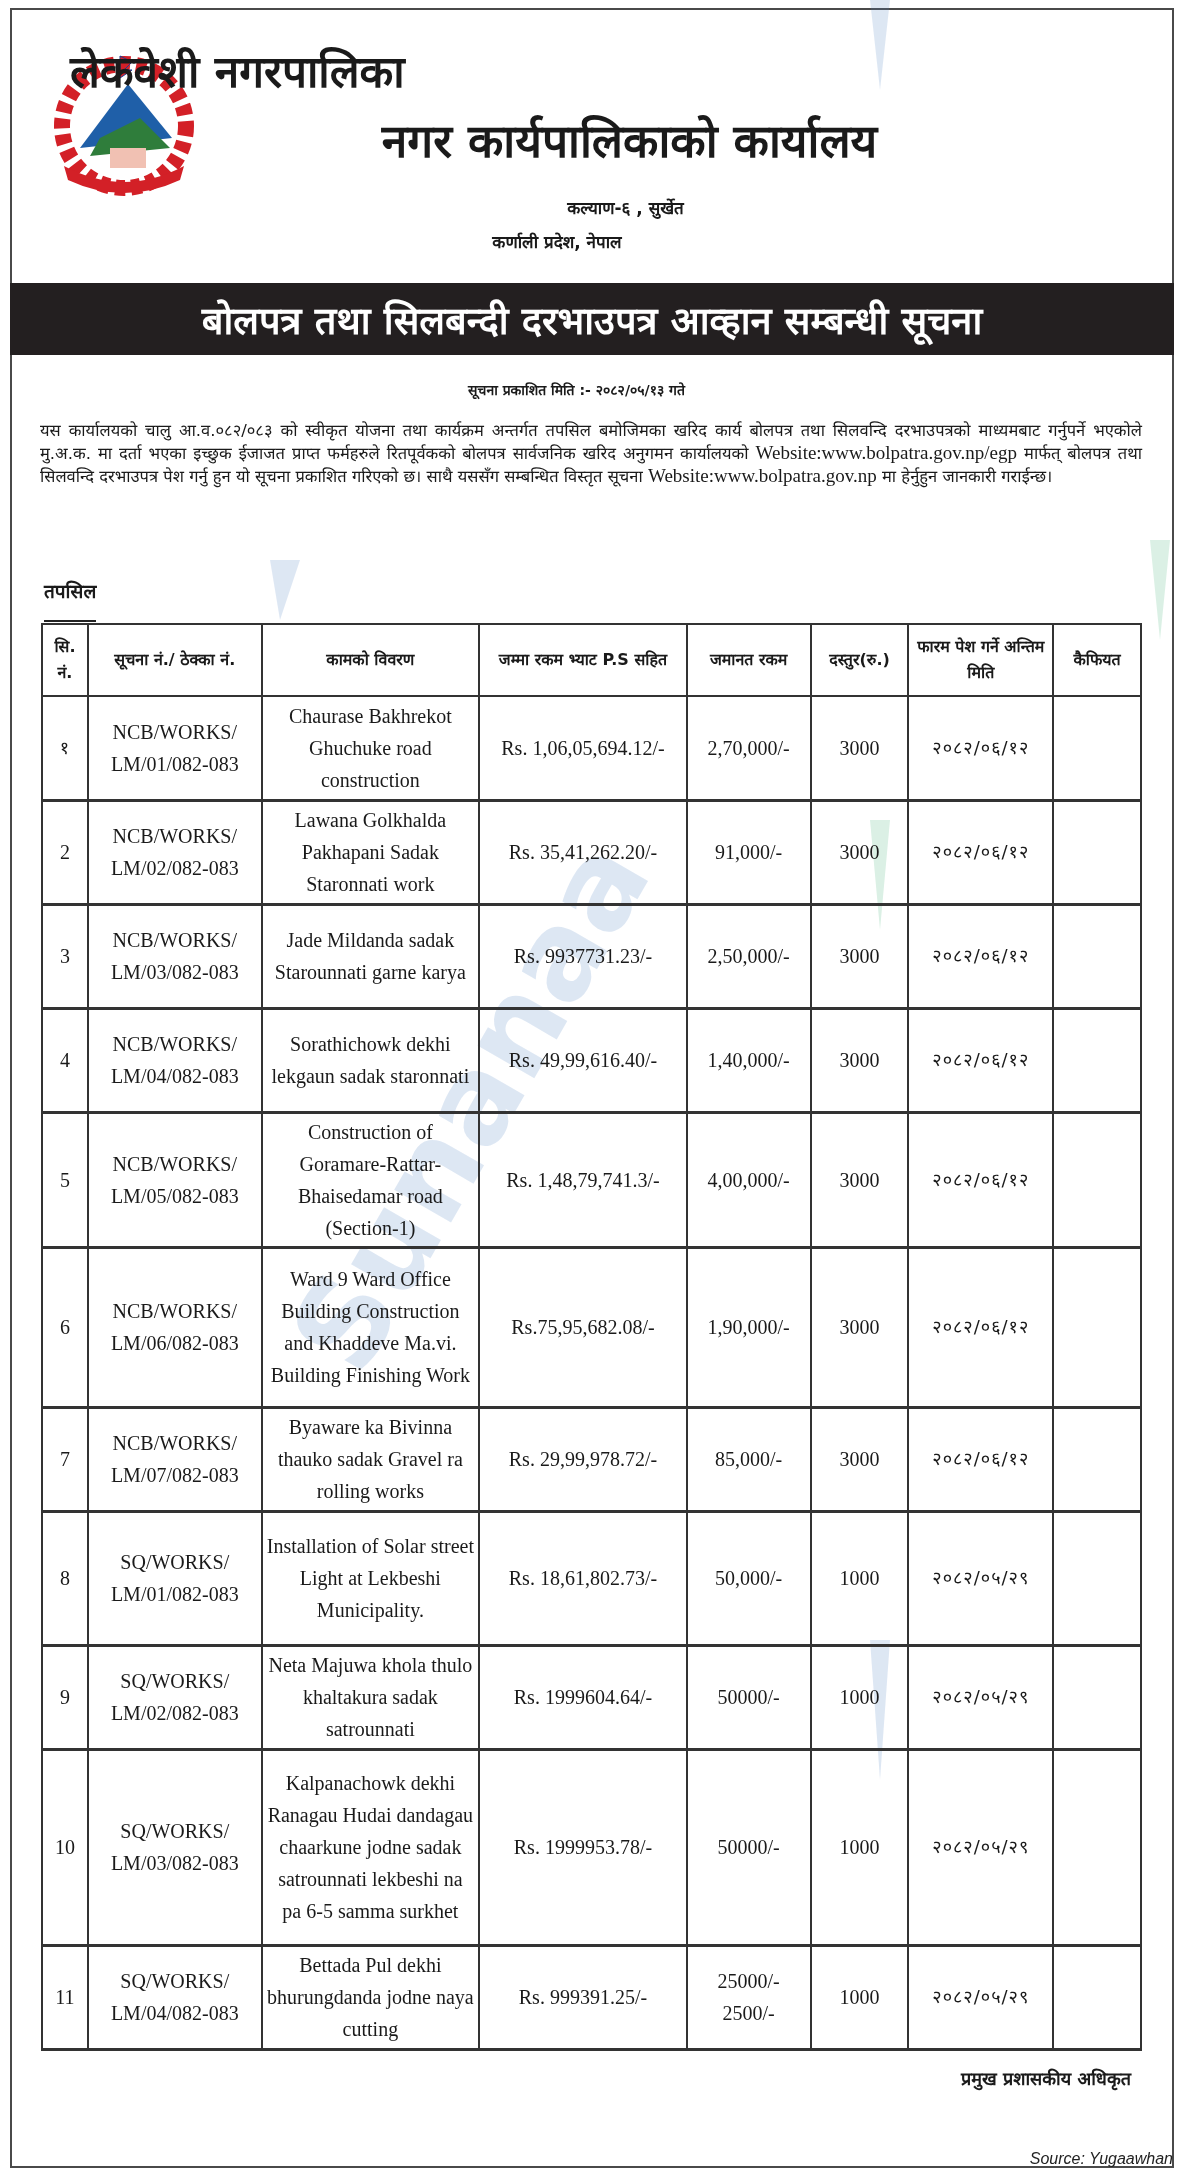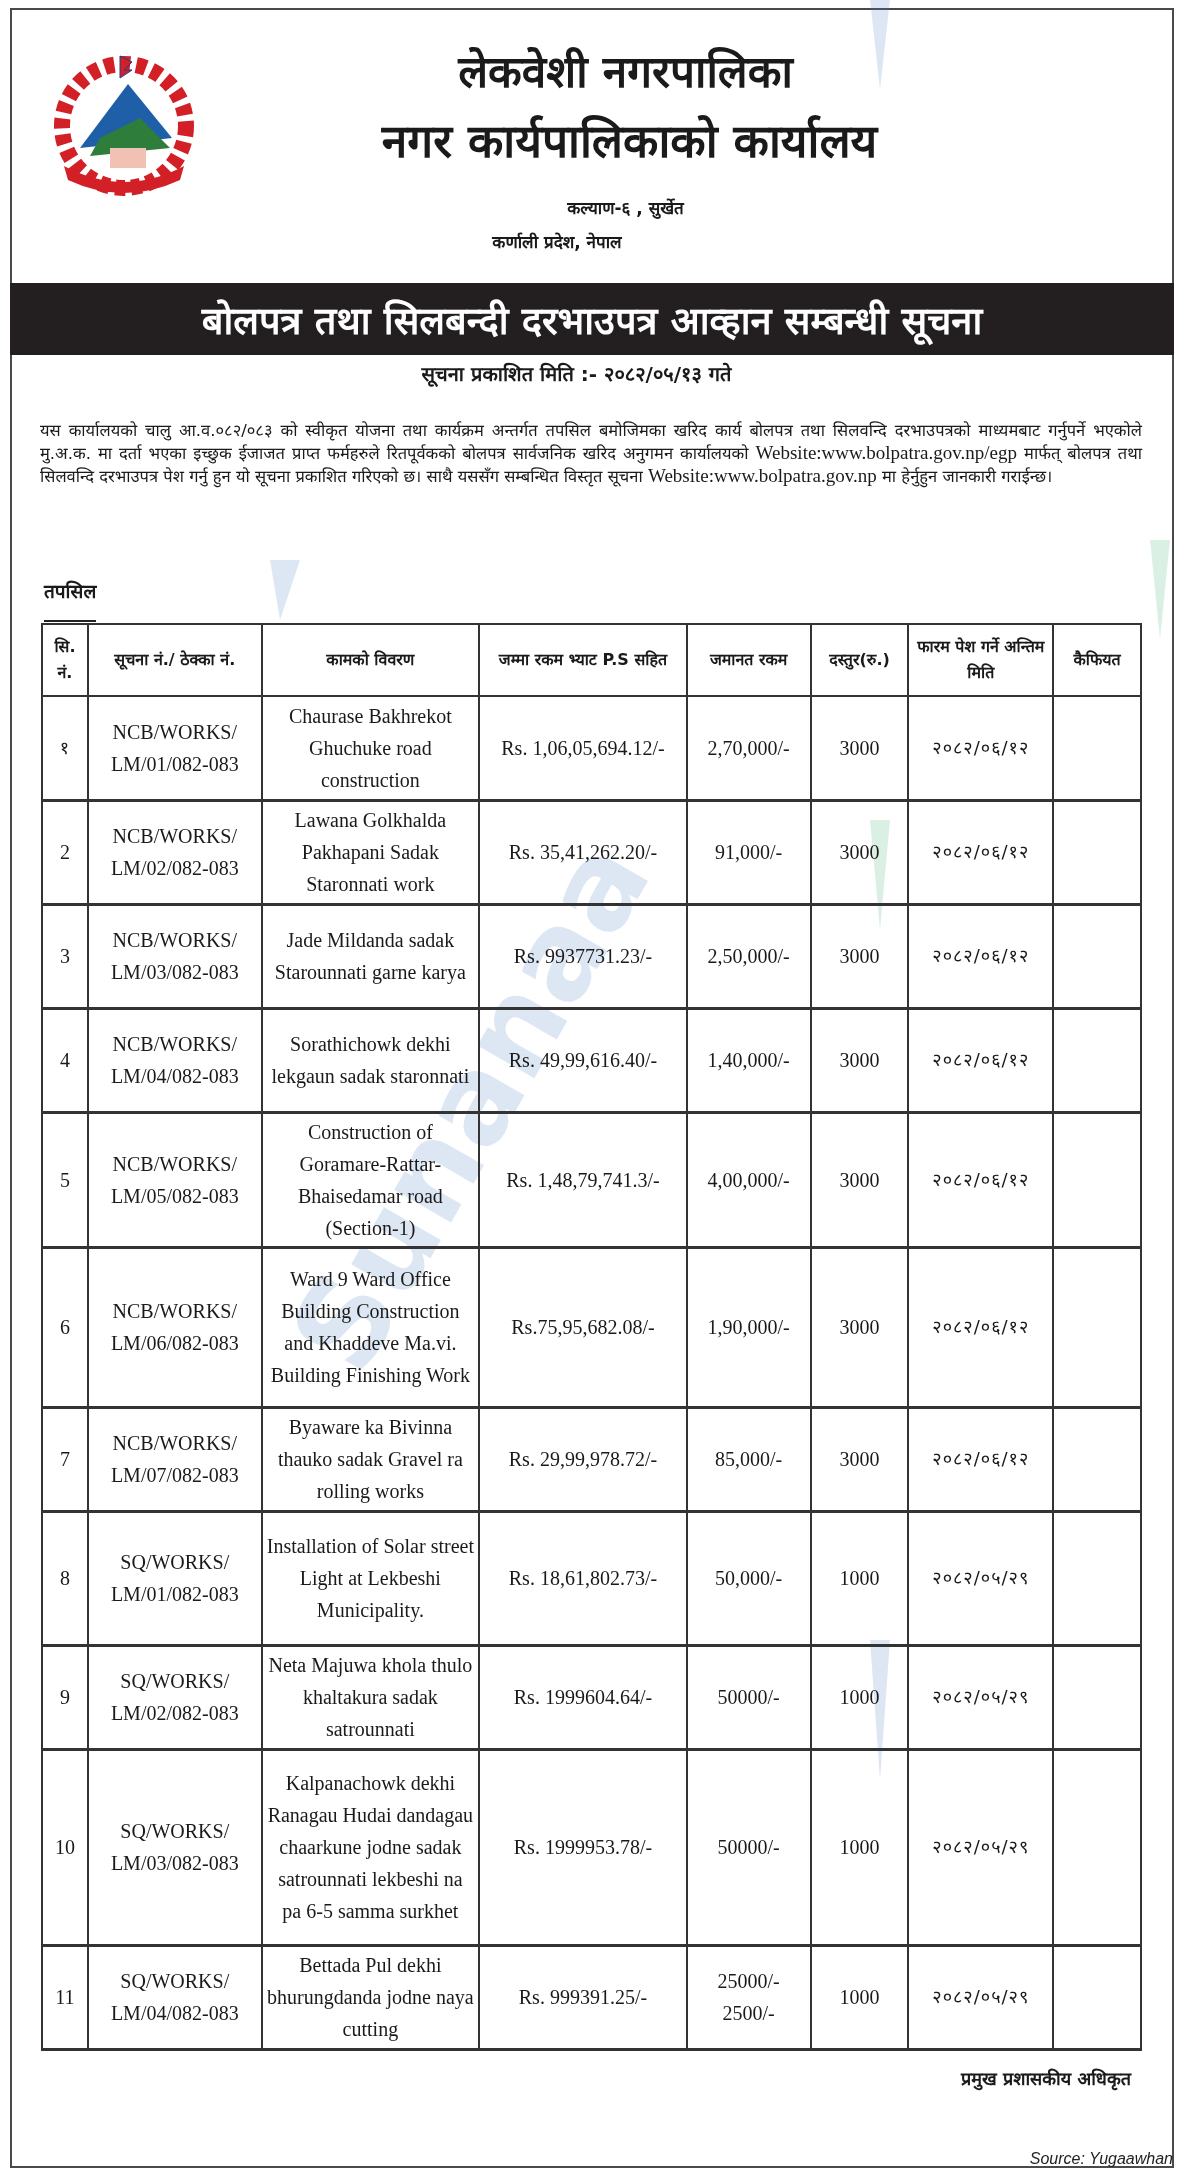--- a/index.html
+++ b/index.html
@@ -2,33 +2,33 @@
 <html><head>
 <meta charset="utf-8">
 <style>
   html, body { margin: 0; padding: 0; background: #ffffff; }
   body { width: 1181px; height: 2177px; position: relative; overflow: hidden;
          font-family: "Liberation Serif", "DejaVu Serif", serif; color: #1a1a1a; }
   .frame { position: absolute; left: 10px; top: 8px; width: 1164px; height: 2160px;
            border: 2px solid #4a4a4a; box-sizing: border-box; background: #fff; }
   .wm { position: absolute; pointer-events: none; opacity: 0.18; }
   .logo { position: absolute; left: 40px; top: 48px; width: 168px; height: 150px; }
-  .org1 { position: absolute; left: 0; width: 1181px; top: 40px; text-align: center;
+  .org1 { position: absolute; left: 0; width: 1181px; top: 40px; 
           font-family: "DejaVu Sans", sans-serif; font-weight: bold; font-size: 44px; padding-left: 70px; box-sizing: border-box; }
   .org2 { position: absolute; left: 4px; width: 1181px; top: 108px; text-align: center;
           font-family: "DejaVu Sans", sans-serif; font-weight: bold; font-size: 46px; padding-left: 70px; box-sizing: border-box; }
   .addr1 { position: absolute; left: 0; width: 1181px; top: 196px; text-align: center;
            font-family: "DejaVu Sans", sans-serif; font-weight: bold; font-size: 17px; padding-left: 70px; box-sizing: border-box; }
   .addr2 { position: absolute; left: 0; width: 1044px; top: 230px; text-align: center;
            font-family: "DejaVu Sans", sans-serif; font-weight: bold; font-size: 17px; padding-left: 70px; box-sizing: border-box; }
   .banner { position: absolute; left: 10px; top: 283px; width: 1164px; height: 72px; background: #231f20;
             color: #fff; font-family: "DejaVu Sans", sans-serif; font-weight: bold; font-size: 38px;
             display: flex; align-items: center; justify-content: center; }
-  .pubdate { position: absolute; left: 0; width: 1153px; top: 360px; text-align: center;
-             font-family: "DejaVu Sans", sans-serif; font-weight: bold; font-size: 20px; }
+  .pubdate { position: absolute; left: 0; width: 1153px; top: 380px; text-align: center;
+             font-family: "DejaVu Sans", sans-serif; font-weight: bold; font-size: 14px; }
   .para { position: absolute; left: 40px; width: 1102px; top: 420px; font-family: "DejaVu Sans", sans-serif;
           font-size: 16.5px; line-height: 22px; text-align: justify; }
   .para .web { font-family: "Liberation Serif", serif; font-size: 19px; }
   .tapsil { position: absolute; left: 44px; top: 578px; font-family: "DejaVu Sans", sans-serif;
             font-weight: bold; font-size: 19px; border-bottom: 2px solid #222; padding-bottom: 16px; }
   table.tbl { position: absolute; left: 41px; top: 623px; width: 1101px; border-collapse: collapse;
               font-family: "Liberation Serif", serif; font-size: 20px; background: transparent; padding-left: 16px; }
   table.tbl th, table.tbl td { border: 2px solid #333; text-align: center; vertical-align: middle;
               padding: 2px 4px; line-height: 32px; }
   table.tbl th { font-family: "DejaVu Sans", sans-serif; font-weight: bold; font-size: 16px; line-height: 26px; height: 66px; }

